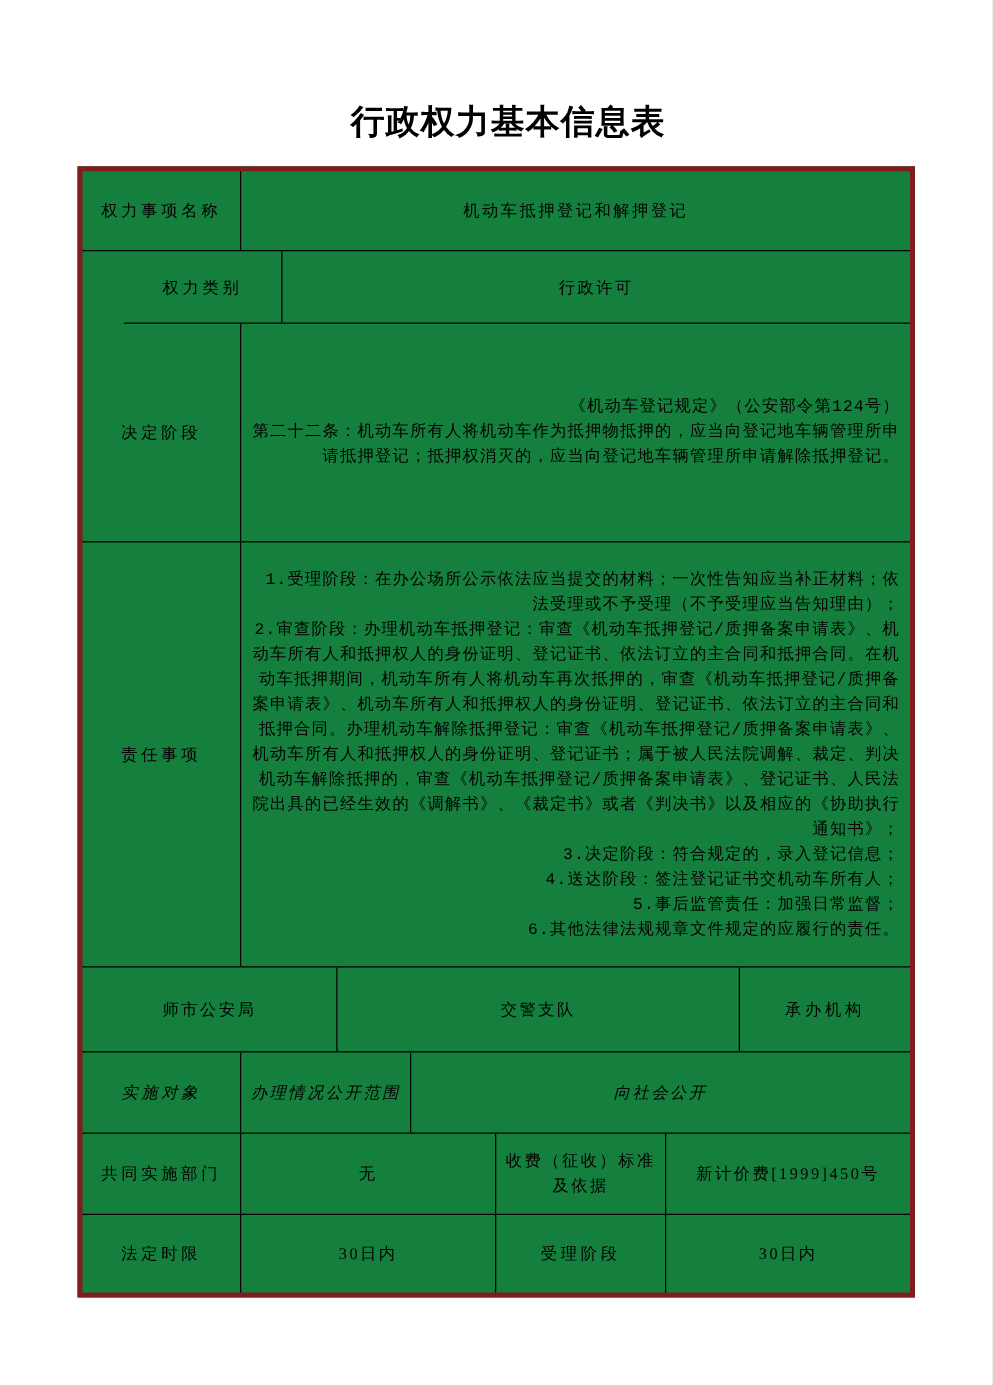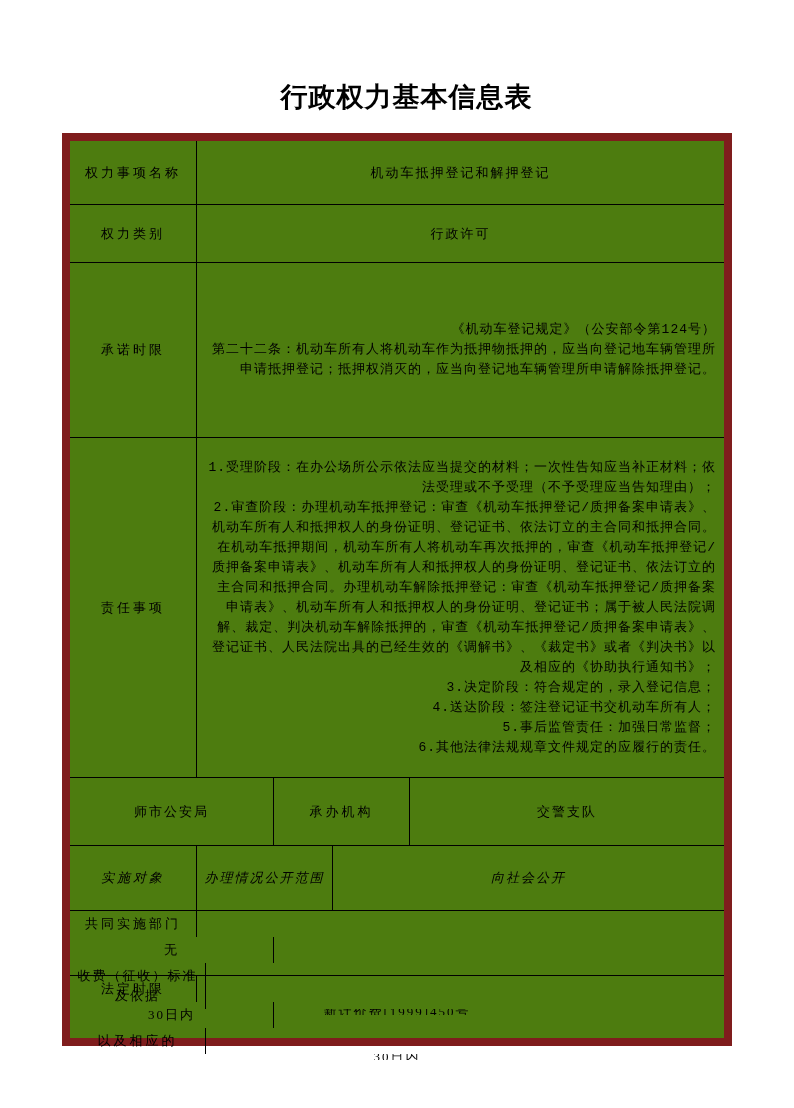--- a/index.html
+++ b/index.html
@@ -27,23 +27,23 @@
     font-size: 27px;
     font-weight: bold;
     letter-spacing: 1px;
     line-height: 30px;
   }
   .tbl {
     position: absolute;
     left: 62px;
     top: 133px;
     width: 670px;
-    border: 8px solid #7f1d1d;
+    border: 4px solid #7f1d1d;
     box-sizing: border-box;
-    background: #4d7c0f;
+    background: #15803d;
   }
   .row {
     display: flex;
     box-sizing: border-box;
     border-bottom: 1px solid #000000;
   }
   .row:last-child { border-bottom: none; }
   .cell {
     box-sizing: border-box;
     border-right: 1px solid #000000;
@@ -65,27 +65,27 @@
   .cwide { flex: 1; }
   .label { letter-spacing: 3px; }
   .leftblock {
     justify-content: flex-start;
     text-align: left;
     letter-spacing: 1px;
     padding: 6px 8px;
   }
   .prewrap { white-space: pre-wrap; word-break: break-all; font-family: Liberation Mono, monospace; }
   .h1r { height: 64px; }
-  .h2r { height: 58px; }
+  .h2r { height: 58px; margin-left: 33px; }
   .h3r { height: 175px; }
   .h4r { height: 340px; }
   .h5r { height: 68px; }
   .h6r { height: 65px; font-style: italic; }
-  .h7r { height: 65px; flex-direction: column; }
-  .h8r { height: 62px; flex-direction: column; }
+  .h7r { height: 65px; }
+  .h8r { height: 62px; }
 </style>
 </head>
 <body>
 
 <div class="page">
 
   <h1 class="doc-title">行政权力基本信息表</h1>
 
   <div class="tbl">
 
@@ -93,59 +93,59 @@
       <div class="cell c1 label">权力事项名称</div>
       <div class="cell cwide">机动车抵押登记和解押登记</div>
     </div>
 
     <div class="row h2r">
       <div class="cell c1 label">权力类别</div>
       <div class="cell cwide">行政许可</div>
     </div>
 
     <div class="row h3r">
-      <div class="cell c1 label">承诺时限</div>
+      <div class="cell c1 label">决定阶段</div>
       <div class="cell cwide leftblock">
         <span class="prewrap">《机动车登记规定》（公安部令第124号）
 第二十二条：机动车所有人将机动车作为抵押物抵押的，应当向登记地车辆管理所申请抵押登记；抵押权消灭的，应当向登记地车辆管理所申请解除抵押登记。</span>
       </div>
     </div>
 
     <div class="row h4r">
       <div class="cell c1 label">责任事项</div>
       <div class="cell cwide leftblock">
         <span class="prewrap">1.受理阶段：在办公场所公示依法应当提交的材料；一次性告知应当补正材料；依法受理或不予受理（不予受理应当告知理由）；
 2.审查阶段：办理机动车抵押登记：审查《机动车抵押登记/质押备案申请表》、机动车所有人和抵押权人的身份证明、登记证书、依法订立的主合同和抵押合同。在机动车抵押期间，机动车所有人将机动车再次抵押的，审查《机动车抵押登记/质押备案申请表》、机动车所有人和抵押权人的身份证明、登记证书、依法订立的主合同和抵押合同。办理机动车解除抵押登记：审查《机动车抵押登记/质押备案申请表》、机动车所有人和抵押权人的身份证明、登记证书；属于被人民法院调解、裁定、判决机动车解除抵押的，审查《机动车抵押登记/质押备案申请表》、登记证书、人民法院出具的已经生效的《调解书》、《裁定书》或者《判决书》以及相应的《协助执行通知书》；
 3.决定阶段：符合规定的，录入登记信息；
 4.送达阶段：签注登记证书交机动车所有人；
 5.事后监管责任：加强日常监督；
 6.其他法律法规规章文件规定的应履行的责任。</span>
       </div>
     </div>
 
     <div class="row h5r">
       <div class="cell c2">师市公安局</div>
+      <div class="cell c4">交警支队</div>
       <div class="cell c3 label">承办机构</div>
-      <div class="cell c4">交警支队</div>
     </div>
 
     <div class="row h6r">
       <div class="cell c1 label">实施对象</div>
       <div class="cell c3">办理情况公开范围</div>
       <div class="cell c4">向社会公开</div>
     </div>
 
     <div class="row h7r">
       <div class="cell c1 label">共同实施部门</div>
       <div class="cell c2">无</div>
       <div class="cell c3">收费（征收）标准及依据</div>
       <div class="cell c4">新计价费[1999]450号</div>
     </div>
 
     <div class="row h8r">
       <div class="cell c1 label">法定时限</div>
       <div class="cell c2">30日内</div>
-      <div class="cell c3 label">以及相应的</div>
+      <div class="cell c3 label">受理阶段</div>
       <div class="cell c4">30日内</div>
     </div>
 
   </div>
 </div>
 
 </body></html>

